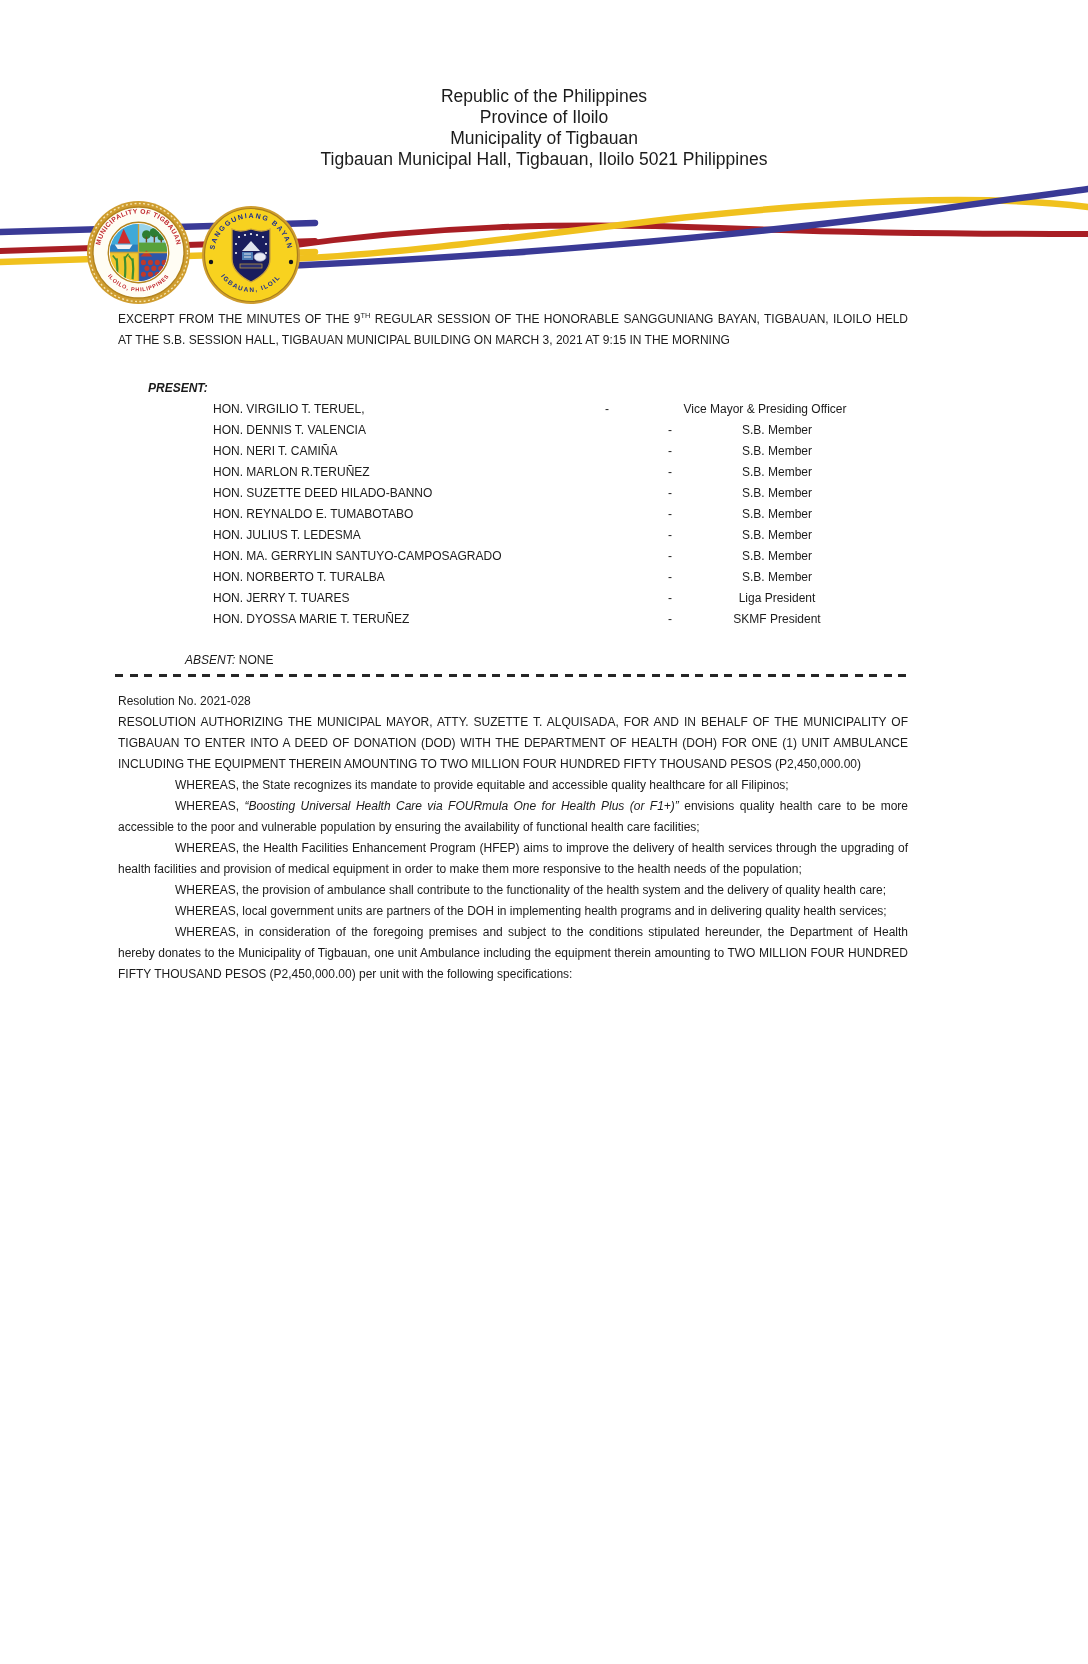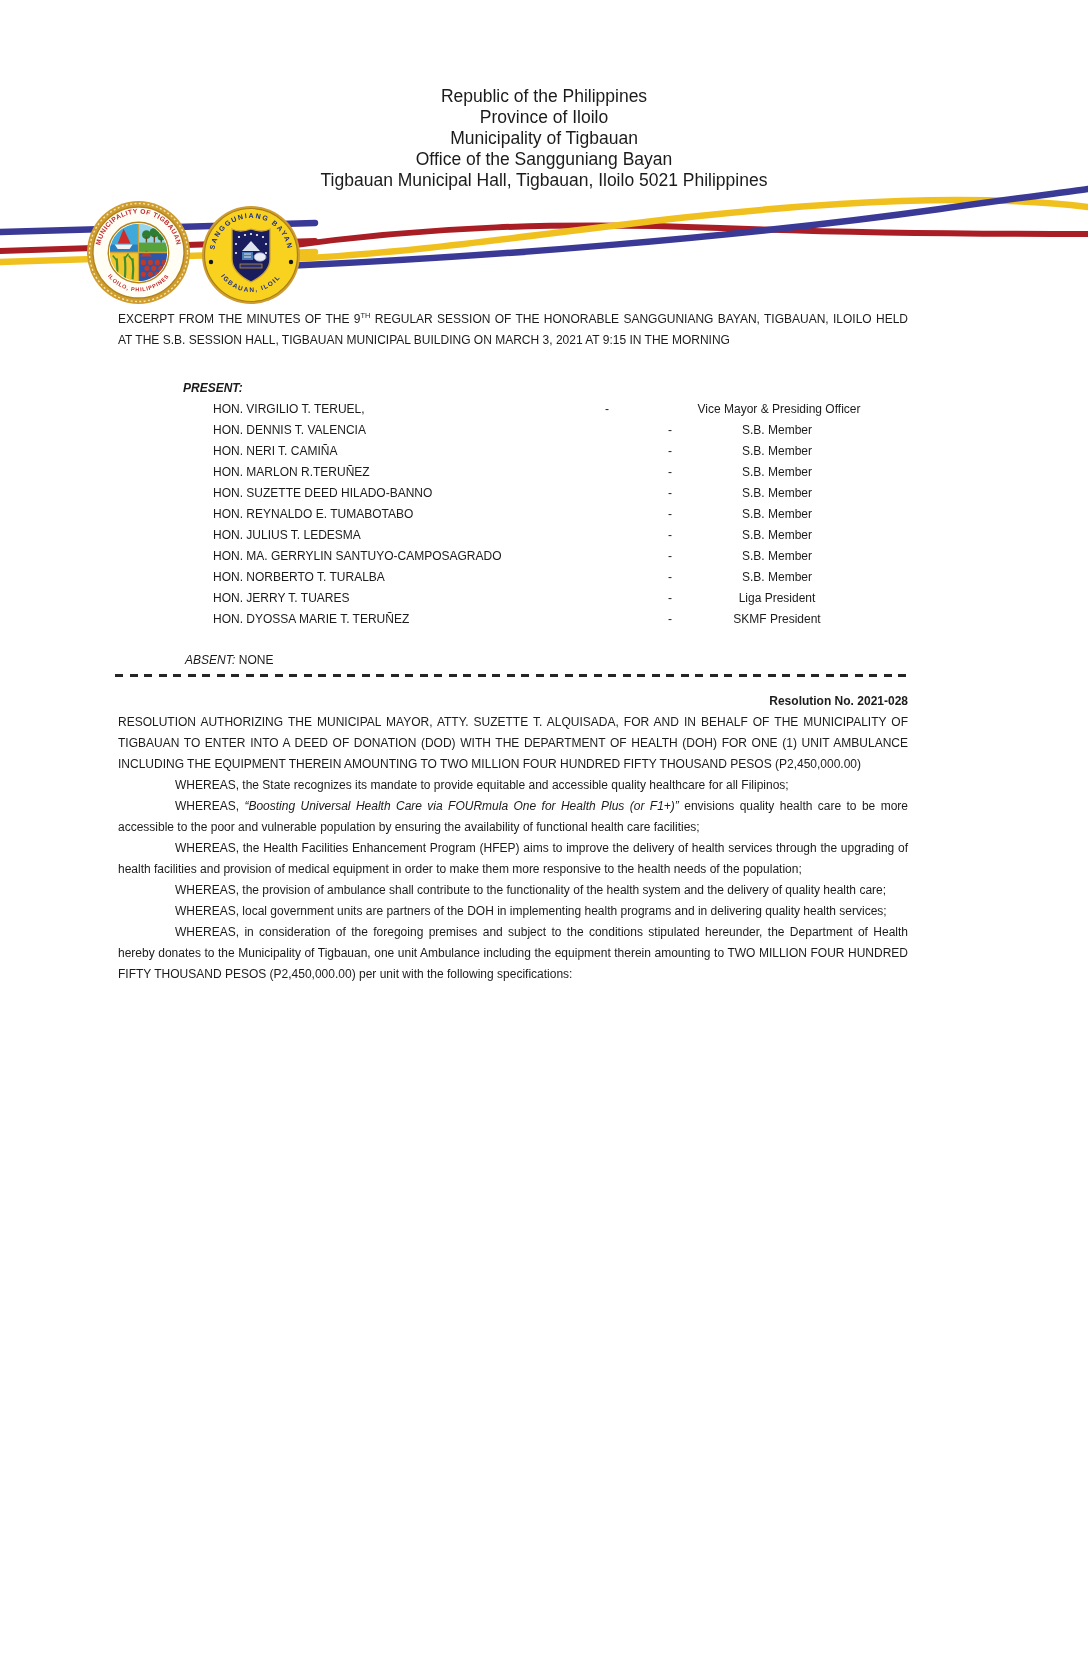--- a/index.html
+++ b/index.html
@@ -22,33 +22,33 @@
   .arc-blue{font-weight:bold;font-size:7px;fill:#1c2f91;letter-spacing:1.6px;}
   .arc-blue-sm{font-weight:bold;font-size:6.4px;fill:#1c2f91;letter-spacing:1.4px;}
   
   .content{
     position:absolute;left:118px;top:305px;width:790px;z-index:2;
     font-size:12px;line-height:21px;
   }
   .content p{margin:0;}
   .justify{text-align:justify;}
   sup{font-size:0.62em;}
-  .present-label{margin:27px 0 0 65px;font-weight:bold;font-style:italic;}
+  .present-label{margin:27px 0 0 30px;font-weight:bold;font-style:italic;}
   .member-row{position:relative;height:21px;padding-left:95px;white-space:nowrap;}
   .member-dash{position:absolute;left:550px;top:0;}
   .member-pos{position:absolute;left:504px;top:0;width:310px;text-align:center;}
   .member-row.first .member-dash{left:487px;}
-  .member-row.first .member-pos{left:506px;}
+  .member-row.first .member-pos{left:492px;}
   .absent{margin:20px 0 0 67px;}
   .absent .lbl{font-weight:normal;font-style:italic;}
   .dashed{
     height:2.5px;width:794px;margin:3px 0 0 -3px;
     background:repeating-linear-gradient(90deg,#262626 0,#262626 8px,transparent 8px,transparent 14.5px);
   }
-  .res-title{margin-top:14px;text-align:right;font-weight:bold;}
+  .res-title{margin-top:14px;text-align:left;font-weight:normal;}
   .res-body{margin-top:28px;}
   .whereas{margin-top:30px;text-indent:57px;}
   .em{font-style:italic;}
 </style>
 </head>
 <body>
 
 <div class="page">
 
   <svg class="ribbons" width="1088" height="300" viewBox="0 0 1088 300">
@@ -59,21 +59,20 @@
       <path d="M280,247 C430,226 560,222 720,228 C850,233 980,234 1088,234" stroke="#a81e24" stroke-width="6"></path>
       <path d="M290,259 C470,250 640,216 840,204 C950,197 1030,200 1088,207" stroke="#f0c11e" stroke-width="6.5"></path>
       <path d="M285,266 C490,257 740,237 940,209 C1010,199 1060,193 1088,189" stroke="#3a3a96" stroke-width="6.5"></path>
     </g>
   </svg>
 
   <div class="hdr">
     <div>Republic of the Philippines</div>
     <div>Province of Iloilo</div>
     <div>Municipality of Tigbauan</div>
-    <div>Office of the Sangguniang Bayan</div>
     <div>Tigbauan Municipal Hall, Tigbauan, Iloilo 5021 Philippines</div>
   </div>
 
   <svg class="seal seal-municipal" viewBox="-53 -53 106 106">
     <defs>
       <path id="m-top" d="M -38 10 A 39.3 39.3 0 1 1 38 10"></path>
       <path id="m-bot" d="M -32 22.5 A 39 39 0 0 0 32 22.5"></path>
       <clipPath id="m-clip">
           <circle r="29"></circle>
         </clipPath>

